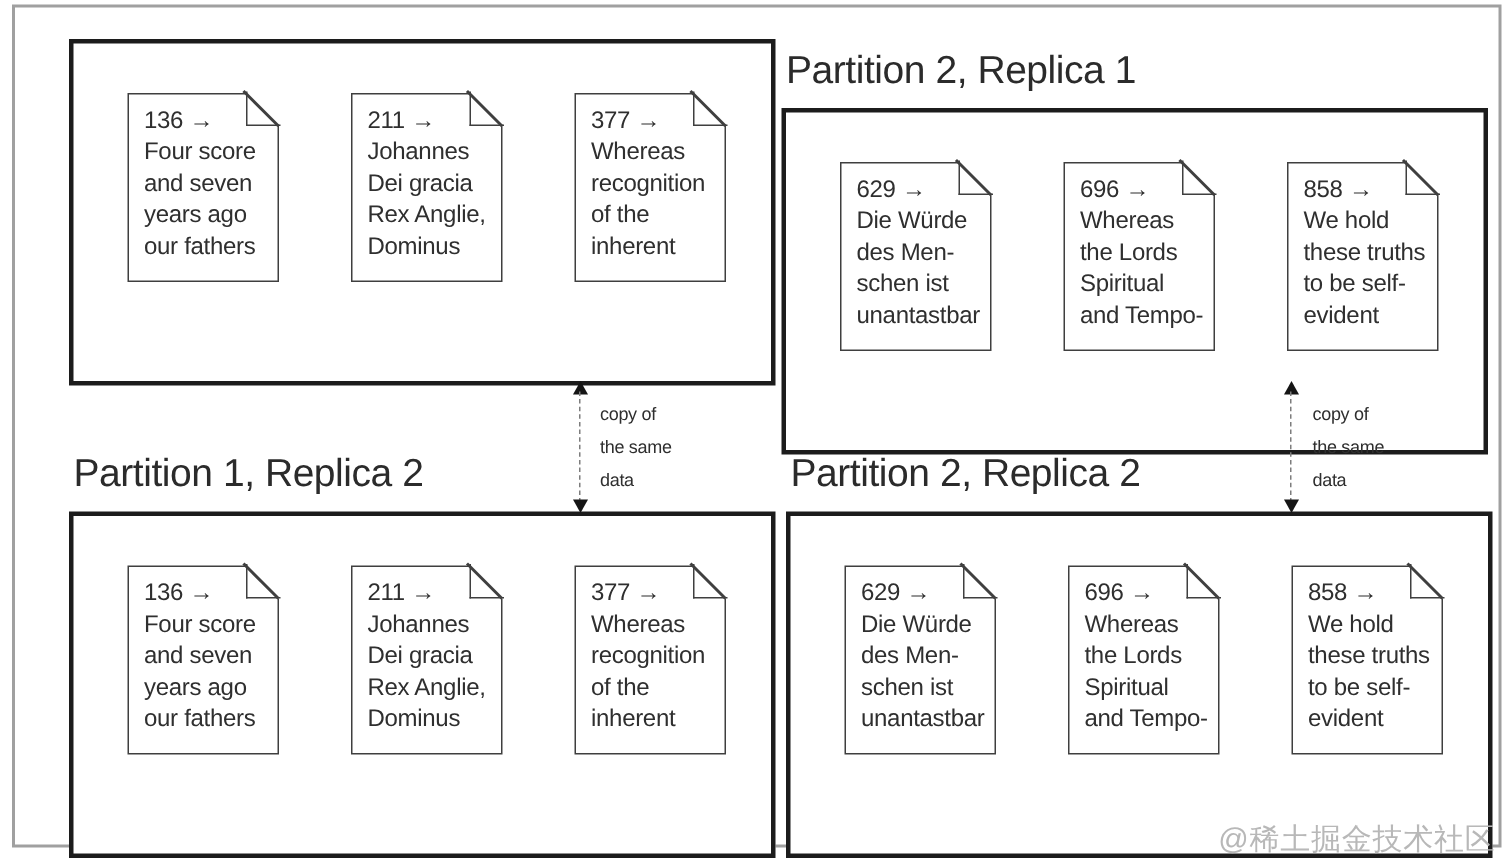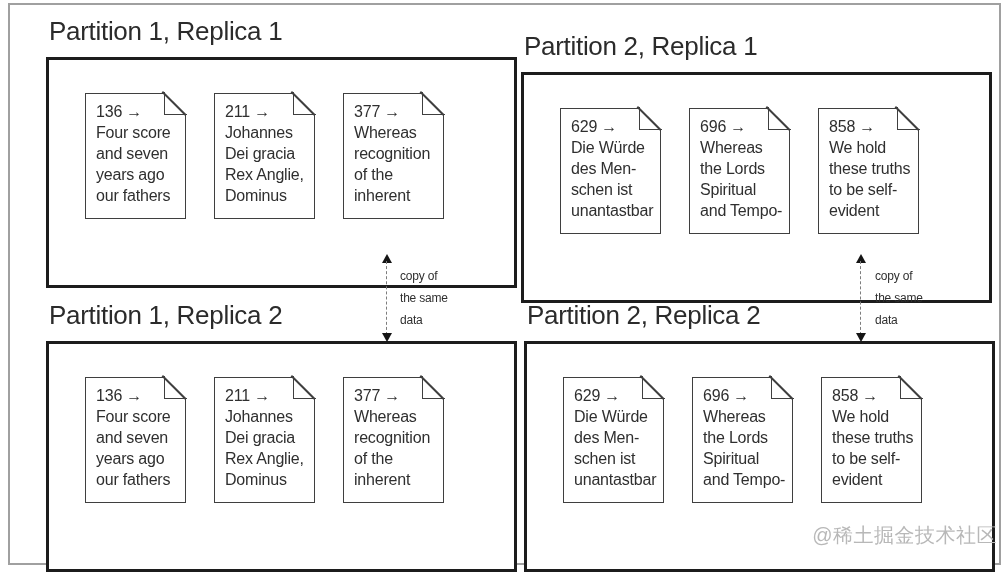--- a/index.html
+++ b/index.html
@@ -40,21 +40,21 @@
     color: #2b2b2b;
   }
   .panel-box {
     margin-top: 10px;
     width: 429px;
     height: 192px;
     border: 3px solid #1c1c1c;
     background: #ffffff;
     display: flex;
     align-items: flex-start;
-    gap: 28px;
+    gap: 48px;
     padding: 33px 0 0 36px;
     box-sizing: content-box;
   }
   .doc {
     position: relative;
     width: 101px;
     height: 126px;
     border: 1.6px solid #3f3f3f;
     background: #ffffff;
     box-sizing: border-box;
@@ -129,34 +129,33 @@
     line-height: 22px;
     color: #2f2f2f;
     white-space: pre-line;
     letter-spacing: -0.2px;
   }
   .label-1 { left: 400px; top: 265px; }
   .label-2 { left: 875px; top: 265px; }
   .watermark {
     position: absolute;
     right: 11px;
-    top: 522px;
+    top: 546px;
     font-size: 20px;
     color: #b8b8b8;
     letter-spacing: 0.5px;
   }
 </style>
 </head>
 <body>
 
 <div class="canvas">
   <div class="frame"></div>
 
   <section class="panel-group pos-0">
-    <h2 class="panel-title">Partition 1, Replica 1</h2>
     <div class="panel-box">
         <div class="doc">
           <div class="fold"></div>
           <div class="doc-key">136 →</div>
           <div class="doc-line">Four score</div>
           <div class="doc-line">and seven</div>
           <div class="doc-line">years ago</div>
           <div class="doc-line">our fathers</div>
         </div>
         <div class="doc">

